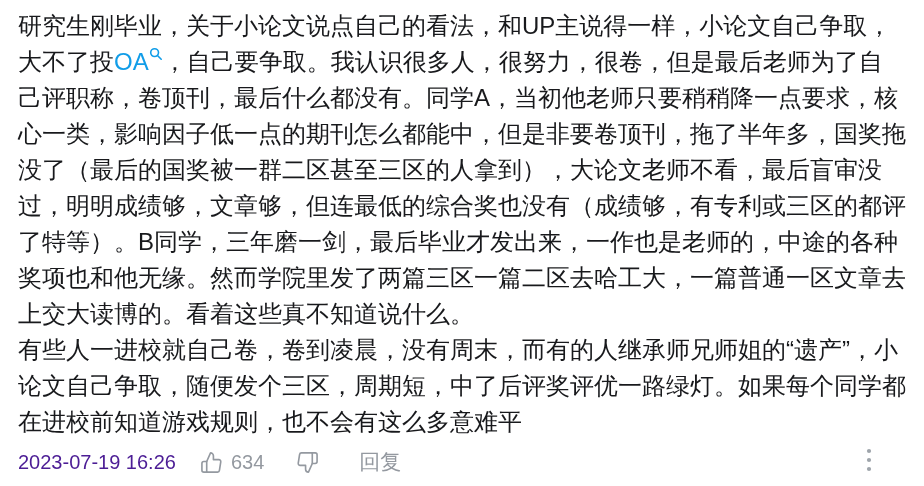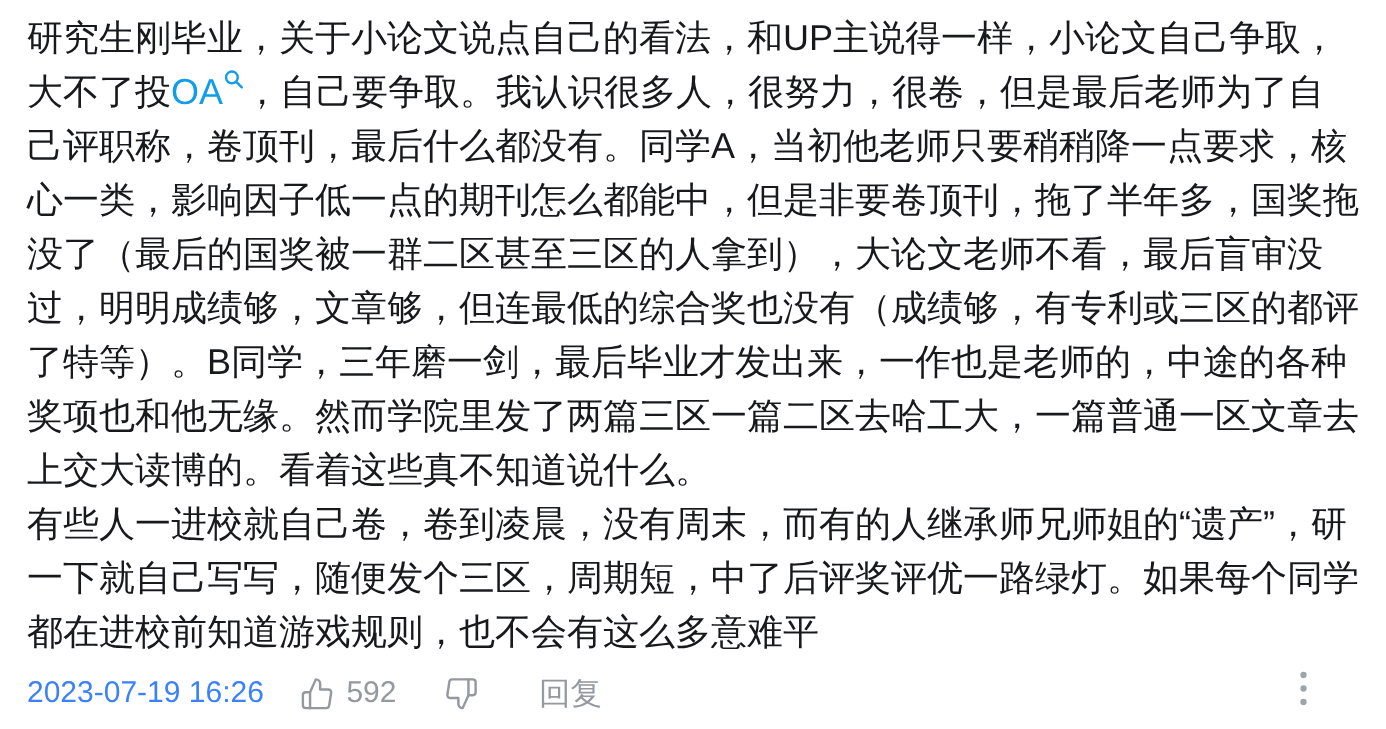--- a/index.html
+++ b/index.html
@@ -39,21 +39,21 @@
   .comment-footer {
     display: flex;
     align-items: center;
     height: 42px;
     margin-top: 1px;
     padding: 0 0 0 18px;
     color: #9499a0;
     font-size: 20px;
   }
   .footer-time {
-    color: #3b82f6;
+    color: #4c1d95;
     white-space: nowrap;
   }
   .footer-action {
     display: inline-flex;
     align-items: center;
     gap: 8px;
     cursor: pointer;
     color: #9499a0;
   }
   .footer-action svg { display: block; }
@@ -72,35 +72,35 @@
 <body>
 
 <div class="comment-wrap">
   <div class="comment-text">
     <p><span>研究生刚毕业，关于小论文说点自己的看法，和UP主说得一样，小论文自己争取，大不了投</span><a class="search-word-link"><span>OA</span><span class="sup-search">
           <svg width="14" height="14" viewBox="0 0 14 14" fill="none">
             <circle cx="5.6" cy="5.6" r="3.9" stroke="#119de8" stroke-width="1.6"></circle>
             <line x1="8.7" y1="8.7" x2="12.2" y2="12.2" stroke="#119de8" stroke-width="1.6" stroke-linecap="round"></line>
           </svg>
         </span></a><span>，自己要争取。我认识很多人，很努力，很卷，但是最后老师为了自己评职称，卷顶刊，最后什么都没有。同学A，当初他老师只要稍稍降一点要求，核心一类，影响因子低一点的期刊怎么都能中，但是非要卷顶刊，拖了半年多，国奖拖没了（最后的国奖被一群二区甚至三区的人拿到），大论文老师不看，最后盲审没过，明明成绩够，文章够，但连最低的综合奖也没有（成绩够，有专利或三区的都评了特等）。B同学，三年磨一剑，最后毕业才发出来，一作也是老师的，中途的各种奖项也和他无缘。然而学院里发了两篇三区一篇二区去哈工大，一篇普通一区文章去上交大读博的。看着这些真不知道说什么。</span></p>
-    <p>有些人一进校就自己卷，卷到凌晨，没有周末，而有的人继承师兄师姐的“遗产”，研一下就自己写写，随便发个三区，周期短，中了后评奖评优一路绿灯。如果每个同学都在进校前知道游戏规则，也不会有这么多意难平</p>
+    <p>有些人一进校就自己卷，卷到凌晨，没有周末，而有的人继承师兄师姐的“遗产”，小论文自己争取，随便发个三区，周期短，中了后评奖评优一路绿灯。如果每个同学都在进校前知道游戏规则，也不会有这么多意难平</p>
   </div>
 </div>
 
 <div class="comment-footer">
   <span class="footer-time">2023-07-19 16:26</span>
 
   <span class="footer-action action-like">
     <span>
       <svg width="23" height="23" viewBox="0 0 24 24" fill="none" stroke="#9499a0" stroke-width="1.7" stroke-linecap="round" stroke-linejoin="round">
         <path d="M14 9V5a3 3 0 0 0-3-3l-4 9v11h11.28a2 2 0 0 0 2-1.7l1.38-9a2 2 0 0 0-2-2.3z"></path>
         <path d="M7 11H4a2 2 0 0 0-2 2v7a2 2 0 0 0 2 2h3"></path>
       </svg>
     </span>
-    <span>592</span>
+    <span>634</span>
   </span>
 
   <span class="footer-action action-dislike">
     <span>
       <svg width="23" height="23" viewBox="0 0 24 24" fill="none" stroke="#9499a0" stroke-width="1.7" stroke-linecap="round" stroke-linejoin="round">
         <path d="M10 15v4a3 3 0 0 0 3 3l4-9V2H5.72a2 2 0 0 0-2 1.7l-1.38 9a2 2 0 0 0 2 2.3z"></path>
         <path d="M17 13h3a2 2 0 0 0 2-2V4a2 2 0 0 0-2-2h-3"></path>
       </svg>
     </span>
   </span>

